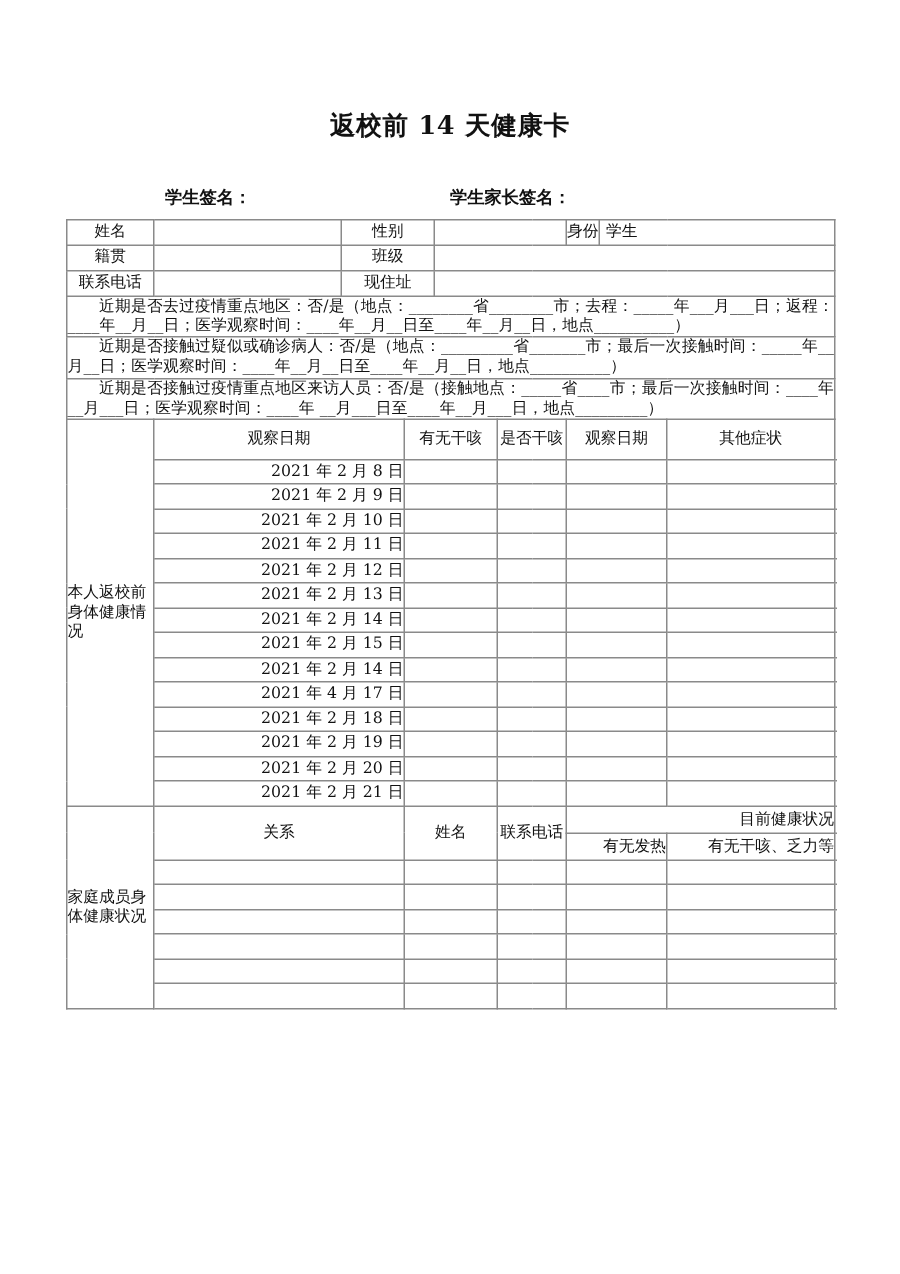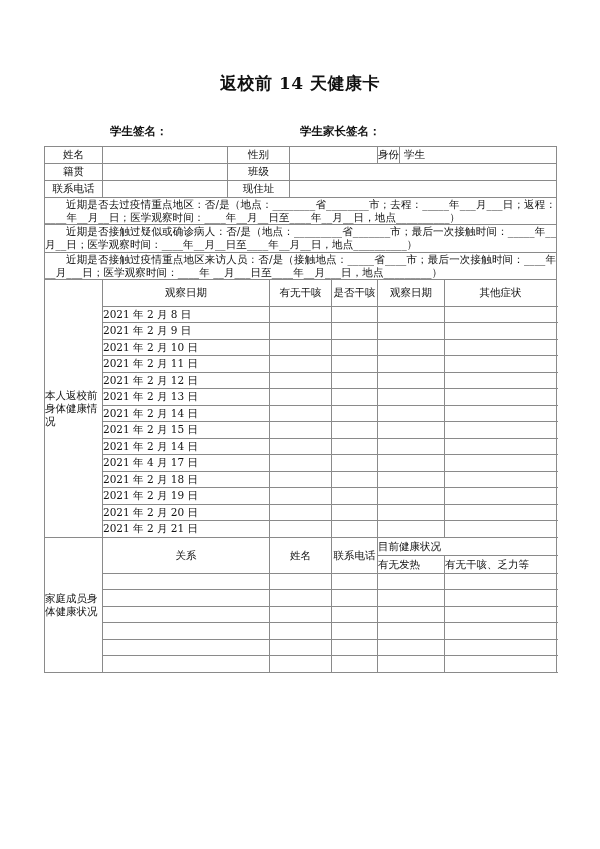--- a/index.html
+++ b/index.html
@@ -95,29 +95,29 @@
     text-align: left;
     padding-left: 5px;
     font-size: 10.5px;
     line-height: 1.45;
     margin-top: 11px;
   }
   .daterow td {
     height: 15.5px;
   }
   .datecell {
-    text-align: left;
+    text-align: right;
     font-size: 10.2px;
   }
   .famrow td {
     height: 15.5px;
   }
   .hdr2 {
     height: 17px;
-    text-align: left;
+    text-align: right;
   }
 </style>
 </head>
 <body>
 
 <div class="page">
 
   <div class="title">返校前 14 天健康卡</div>
 
   <div class="sign-row">

